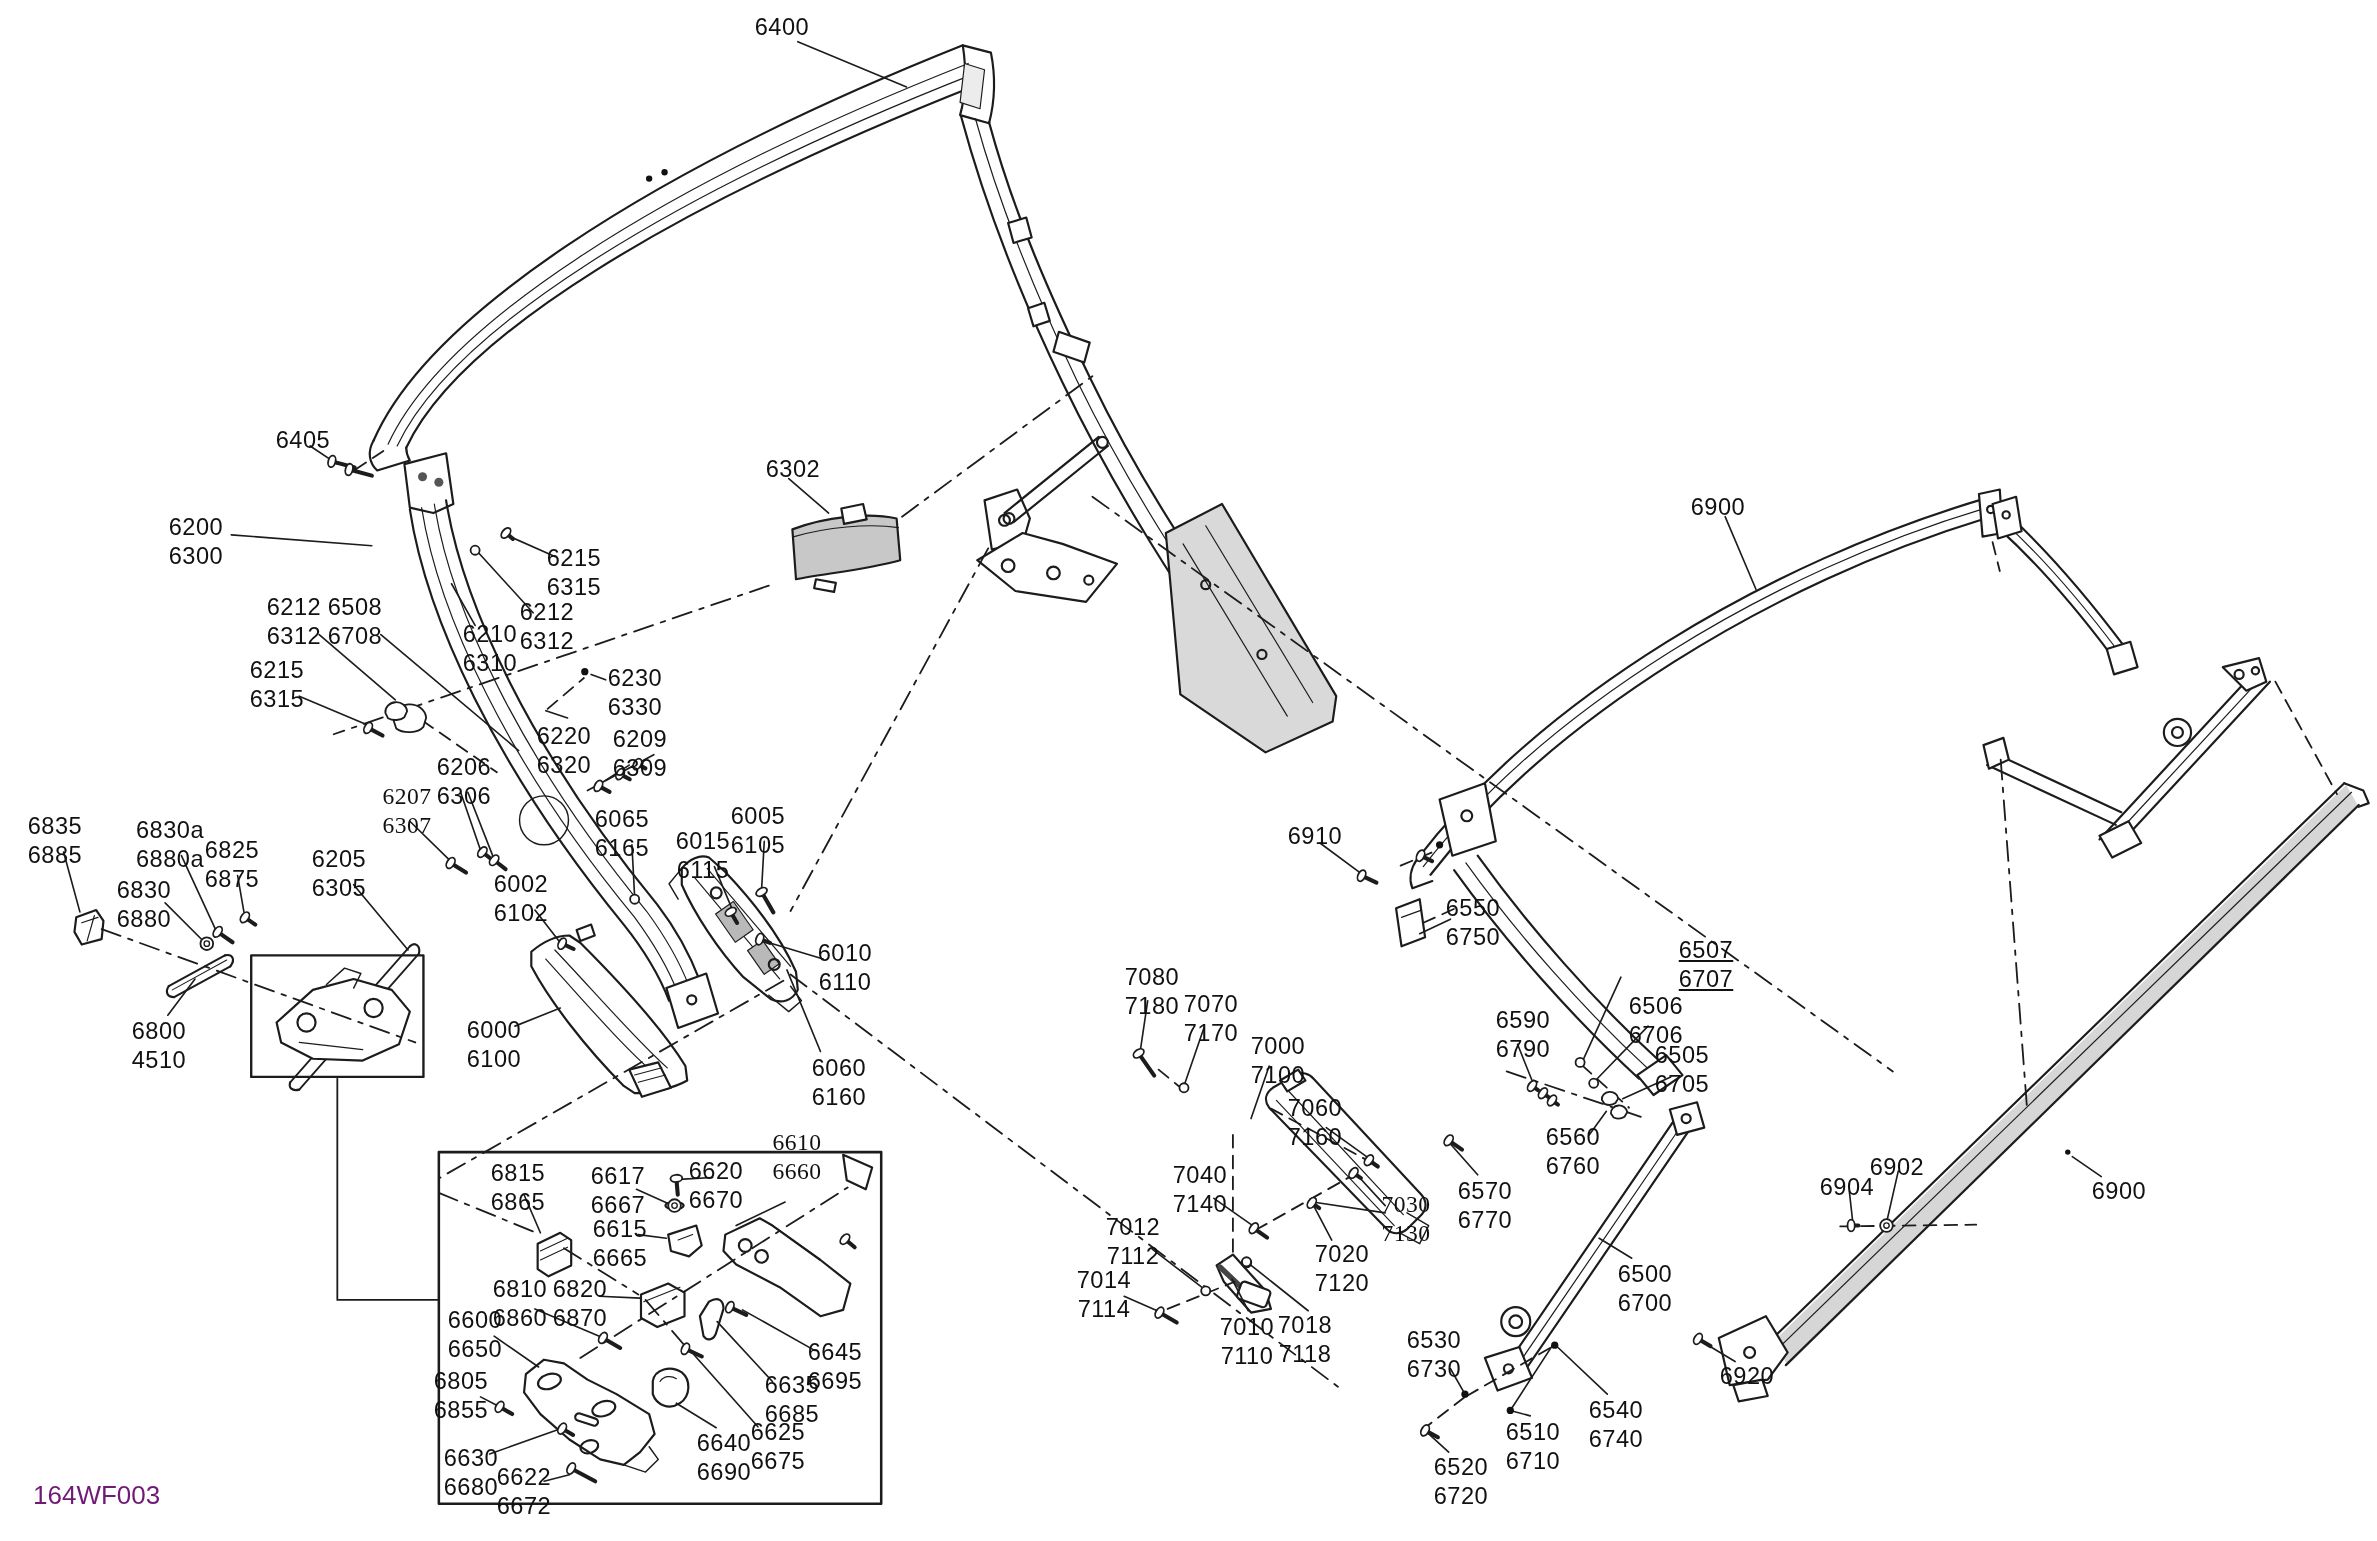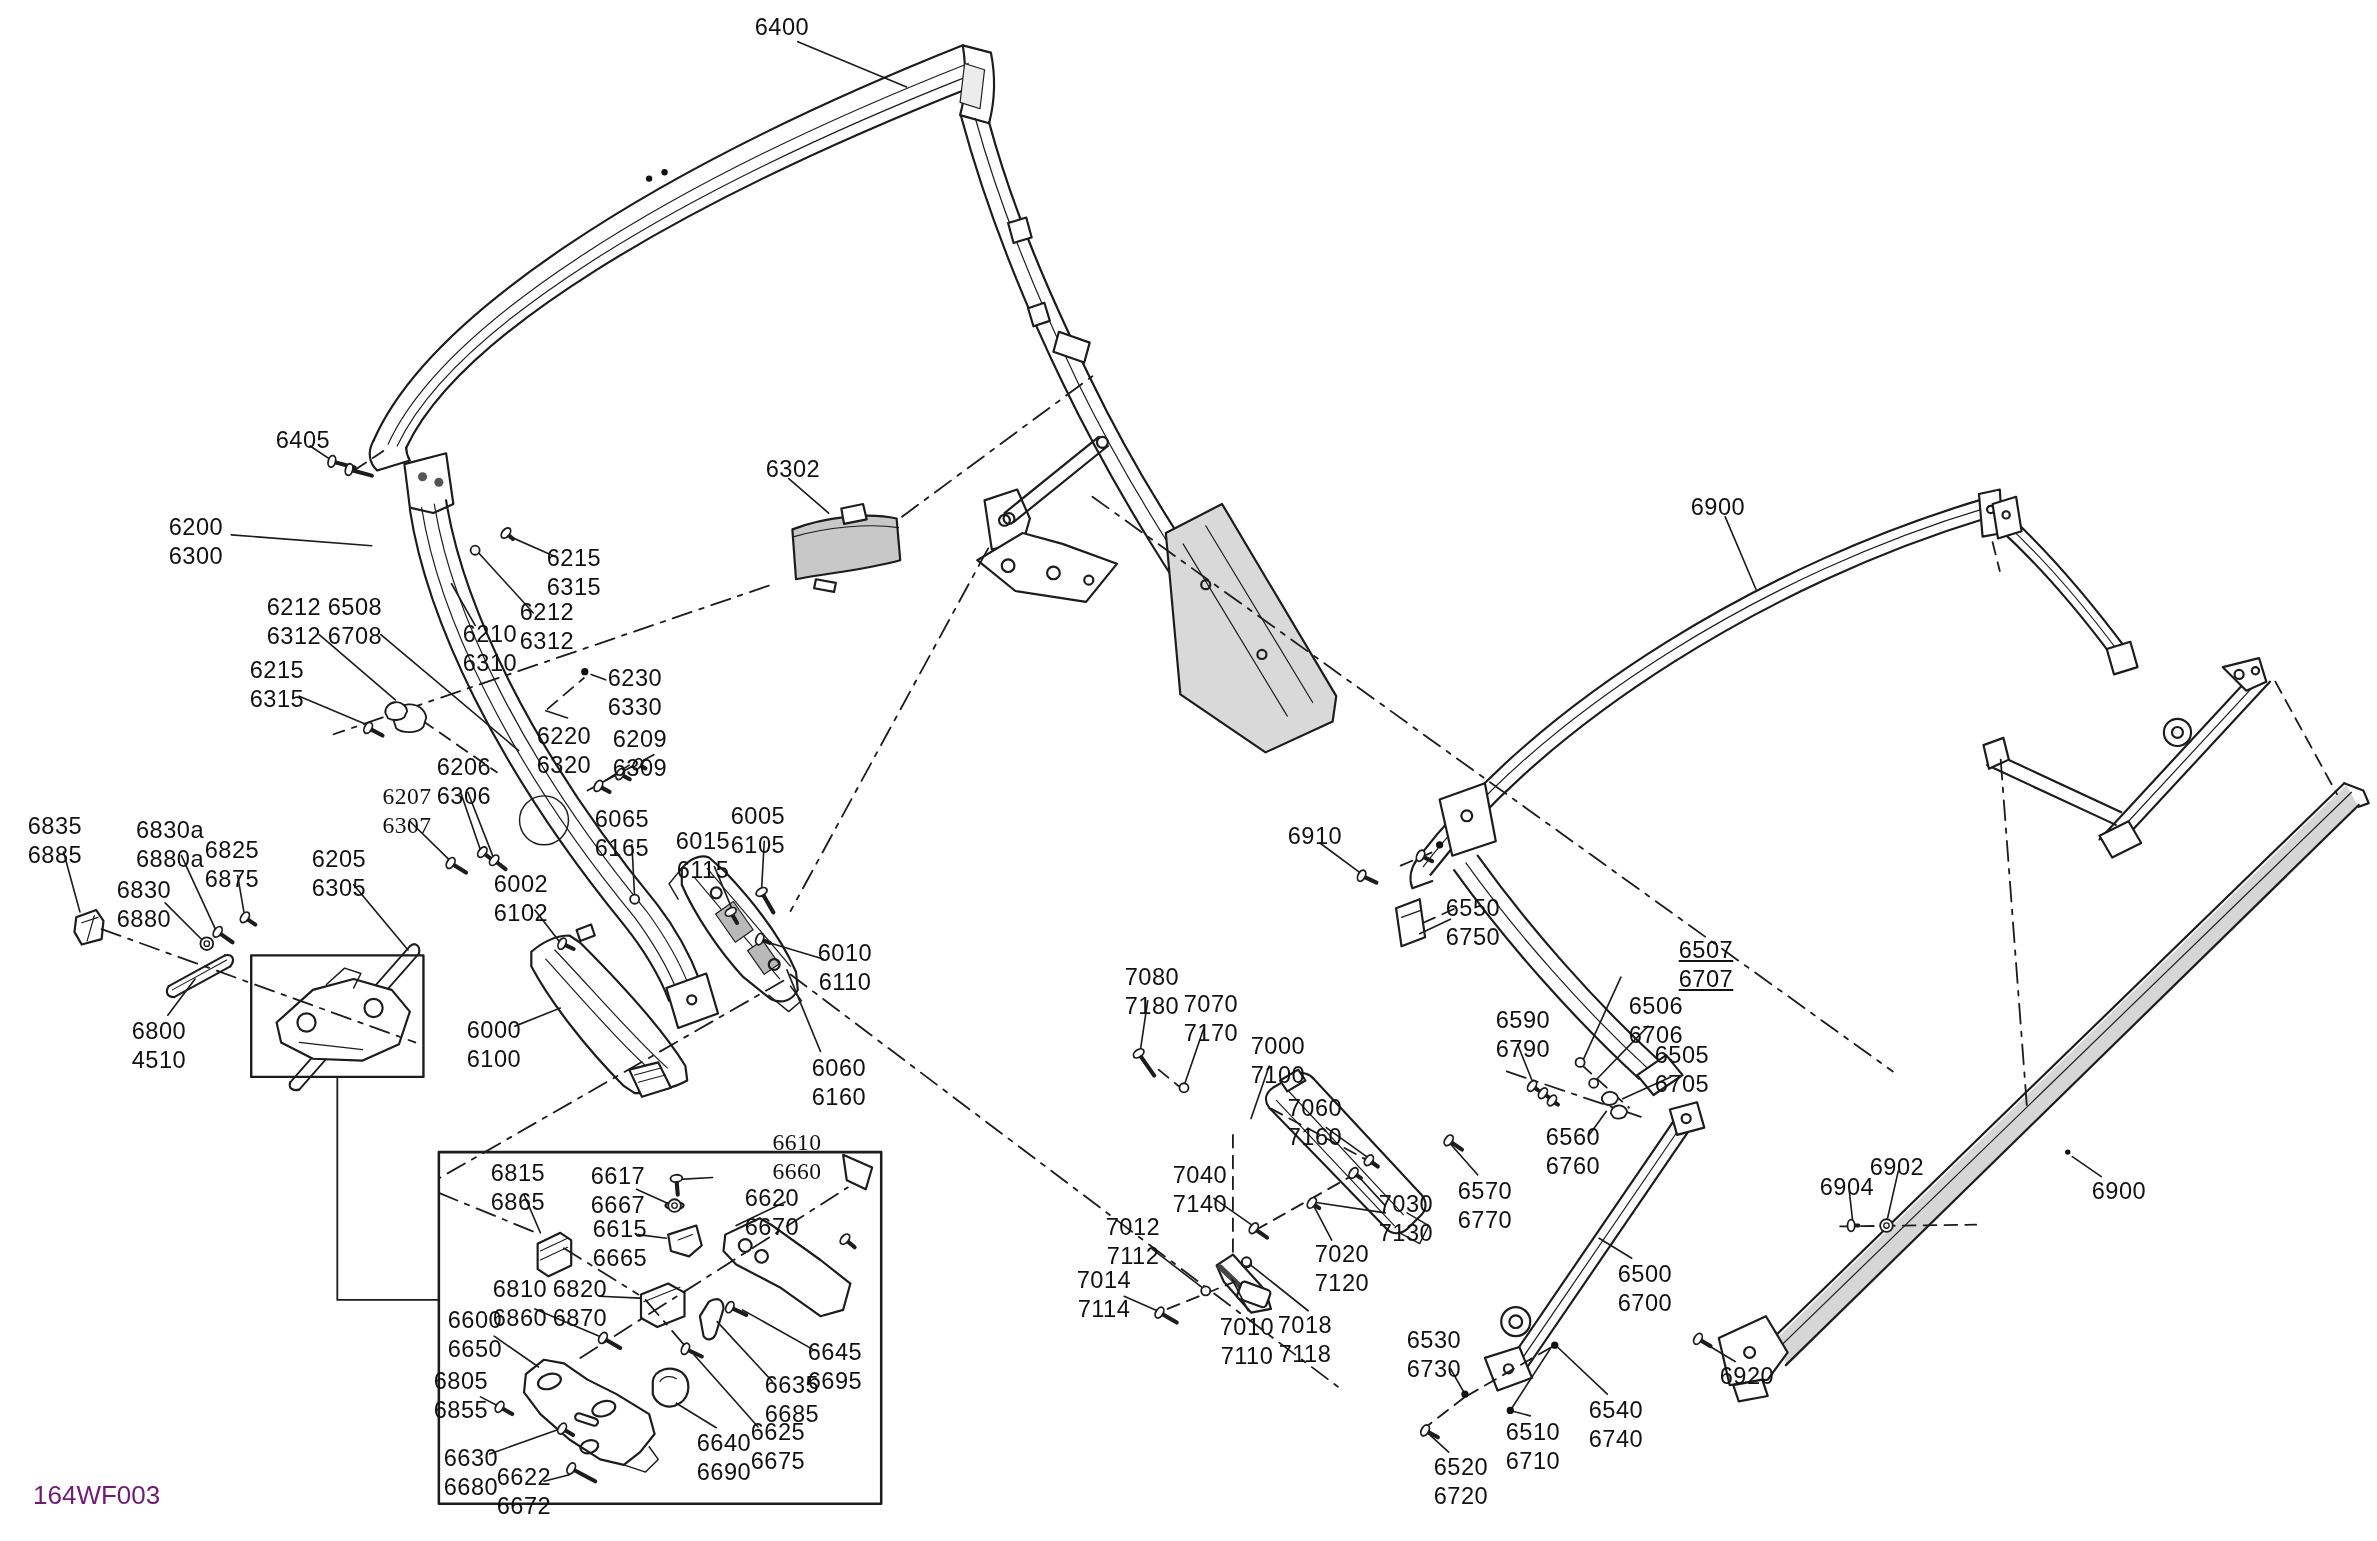--- a/index.html
+++ b/index.html
@@ -588,21 +588,21 @@
         <div>7100</div>
       </div>
       <div class="callout" style="left: 1315px; top: 1094px;">
         <div>7060</div>
         <div>7160</div>
       </div>
       <div class="callout" style="left: 1200px; top: 1161px;">
         <div>7040</div>
         <div>7140</div>
       </div>
-      <div class="callout" style="left: 1406px; top: 1190px;">
+      <div class="callout" style="left: 1406px; top: 1190px; font-family: Liberation Serif, serif;">
         <div>7030</div>
         <div>7130</div>
       </div>
       <div class="callout" style="left: 1485px; top: 1177px;">
         <div>6570</div>
         <div>6770</div>
       </div>
       <div class="callout" style="left: 1573px; top: 1123px;">
         <div>6560</div>
         <div>6760</div>
@@ -660,21 +660,21 @@
         <div>6720</div>
       </div>
       <div class="callout" style="left: 518px; top: 1159px;">
         <div>6815</div>
         <div>6865</div>
       </div>
       <div class="callout" style="left: 618px; top: 1162px;">
         <div>6617</div>
         <div>6667</div>
       </div>
-      <div class="callout" style="left: 772px; top: 1157px; margin-top: 27px;">
+      <div class="callout" style="left: 716px; top: 1157px;">
         <div>6620</div>
         <div>6670</div>
       </div>
       <div class="callout" style="left: 797px; top: 1128px; font-family: Liberation Serif, serif;">
         <div>6610</div>
         <div>6660</div>
       </div>
       <div class="callout" style="left: 620px; top: 1215px;">
         <div>6615</div>
         <div>6665</div>

